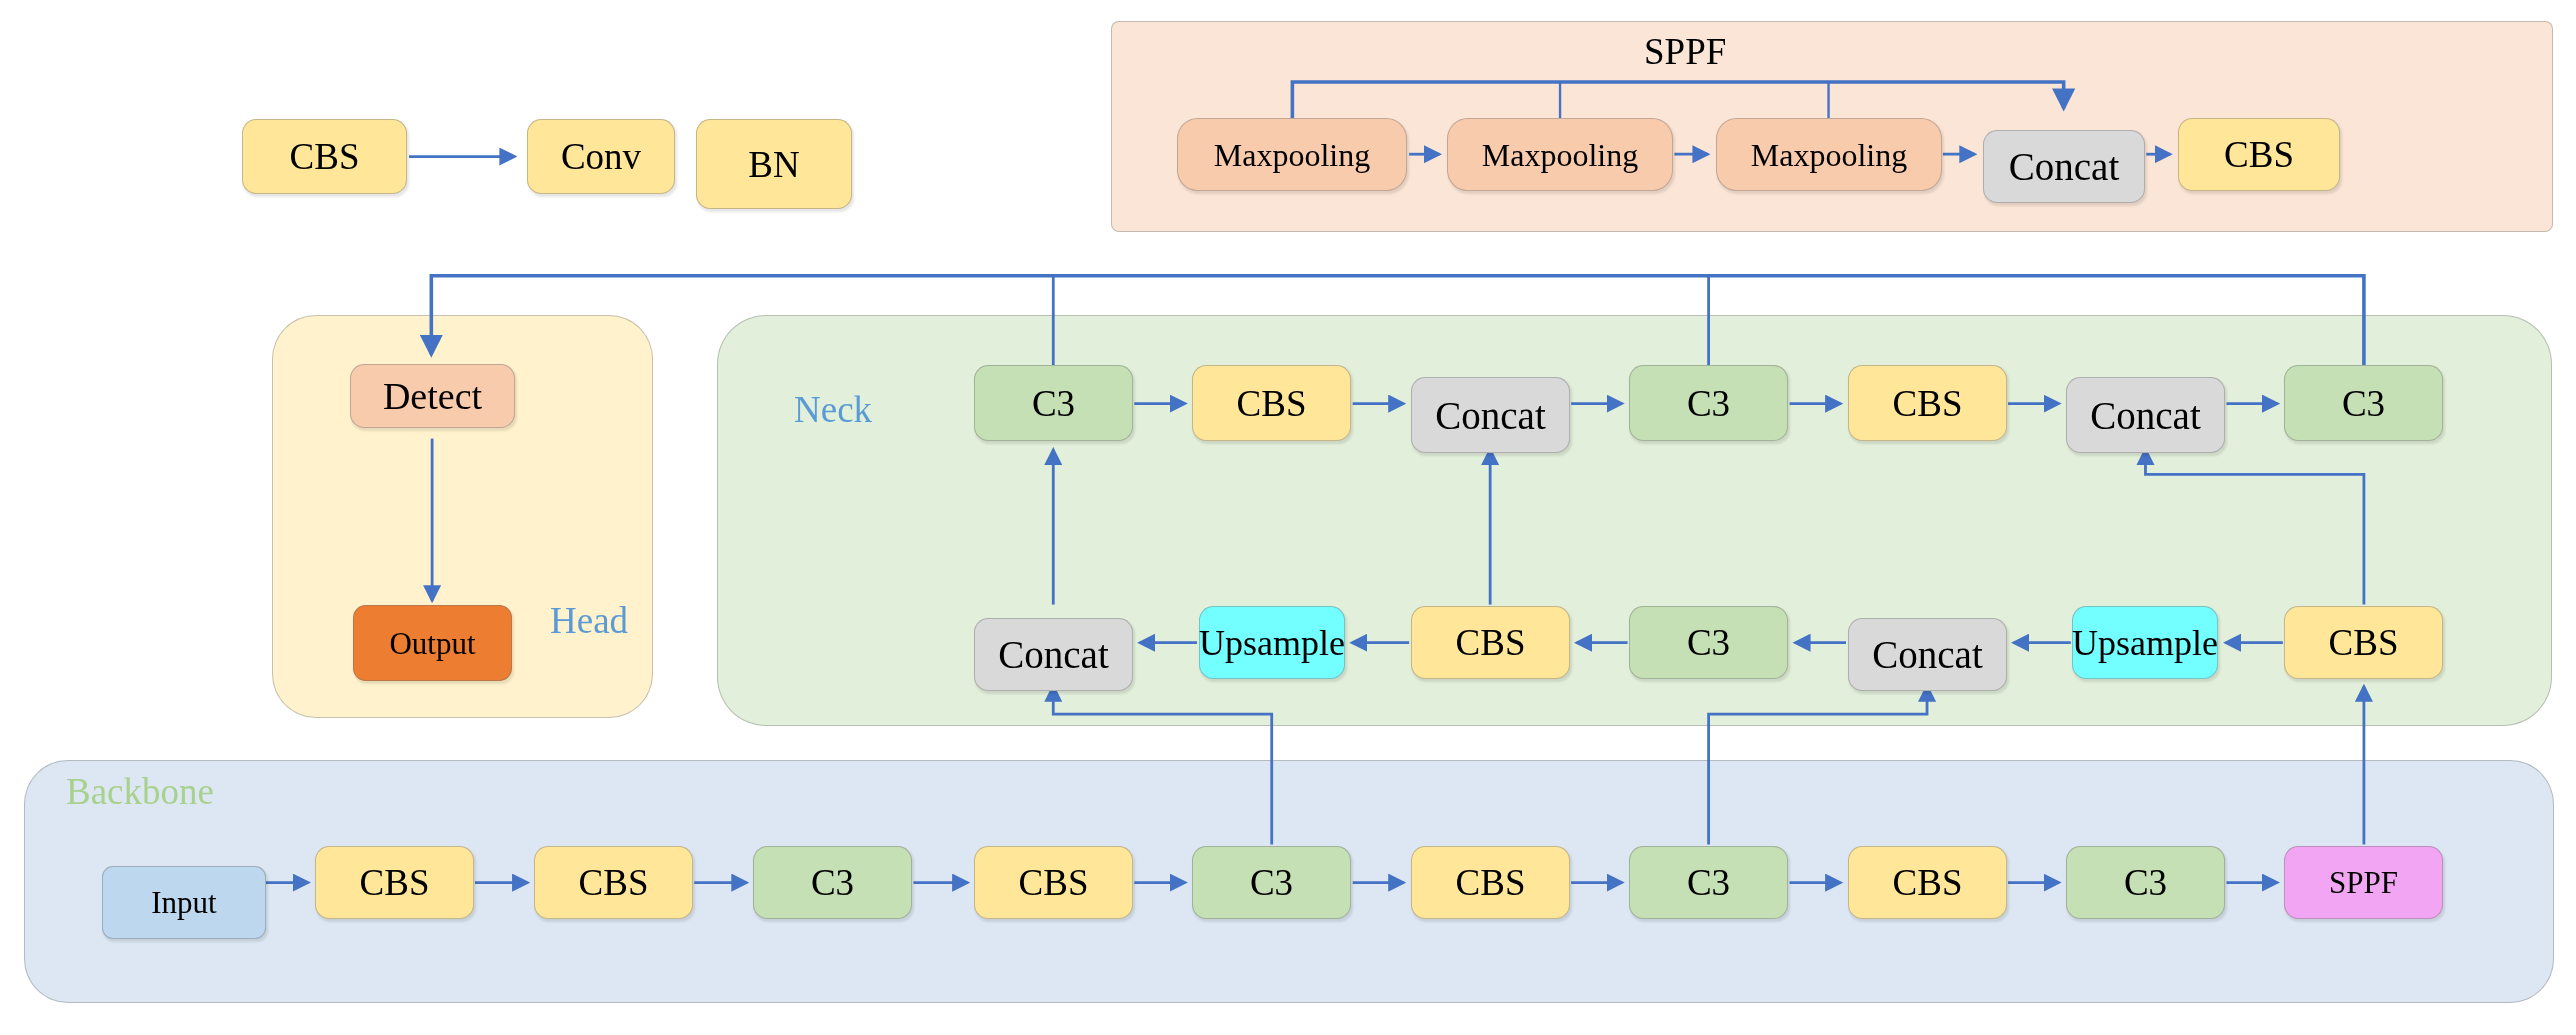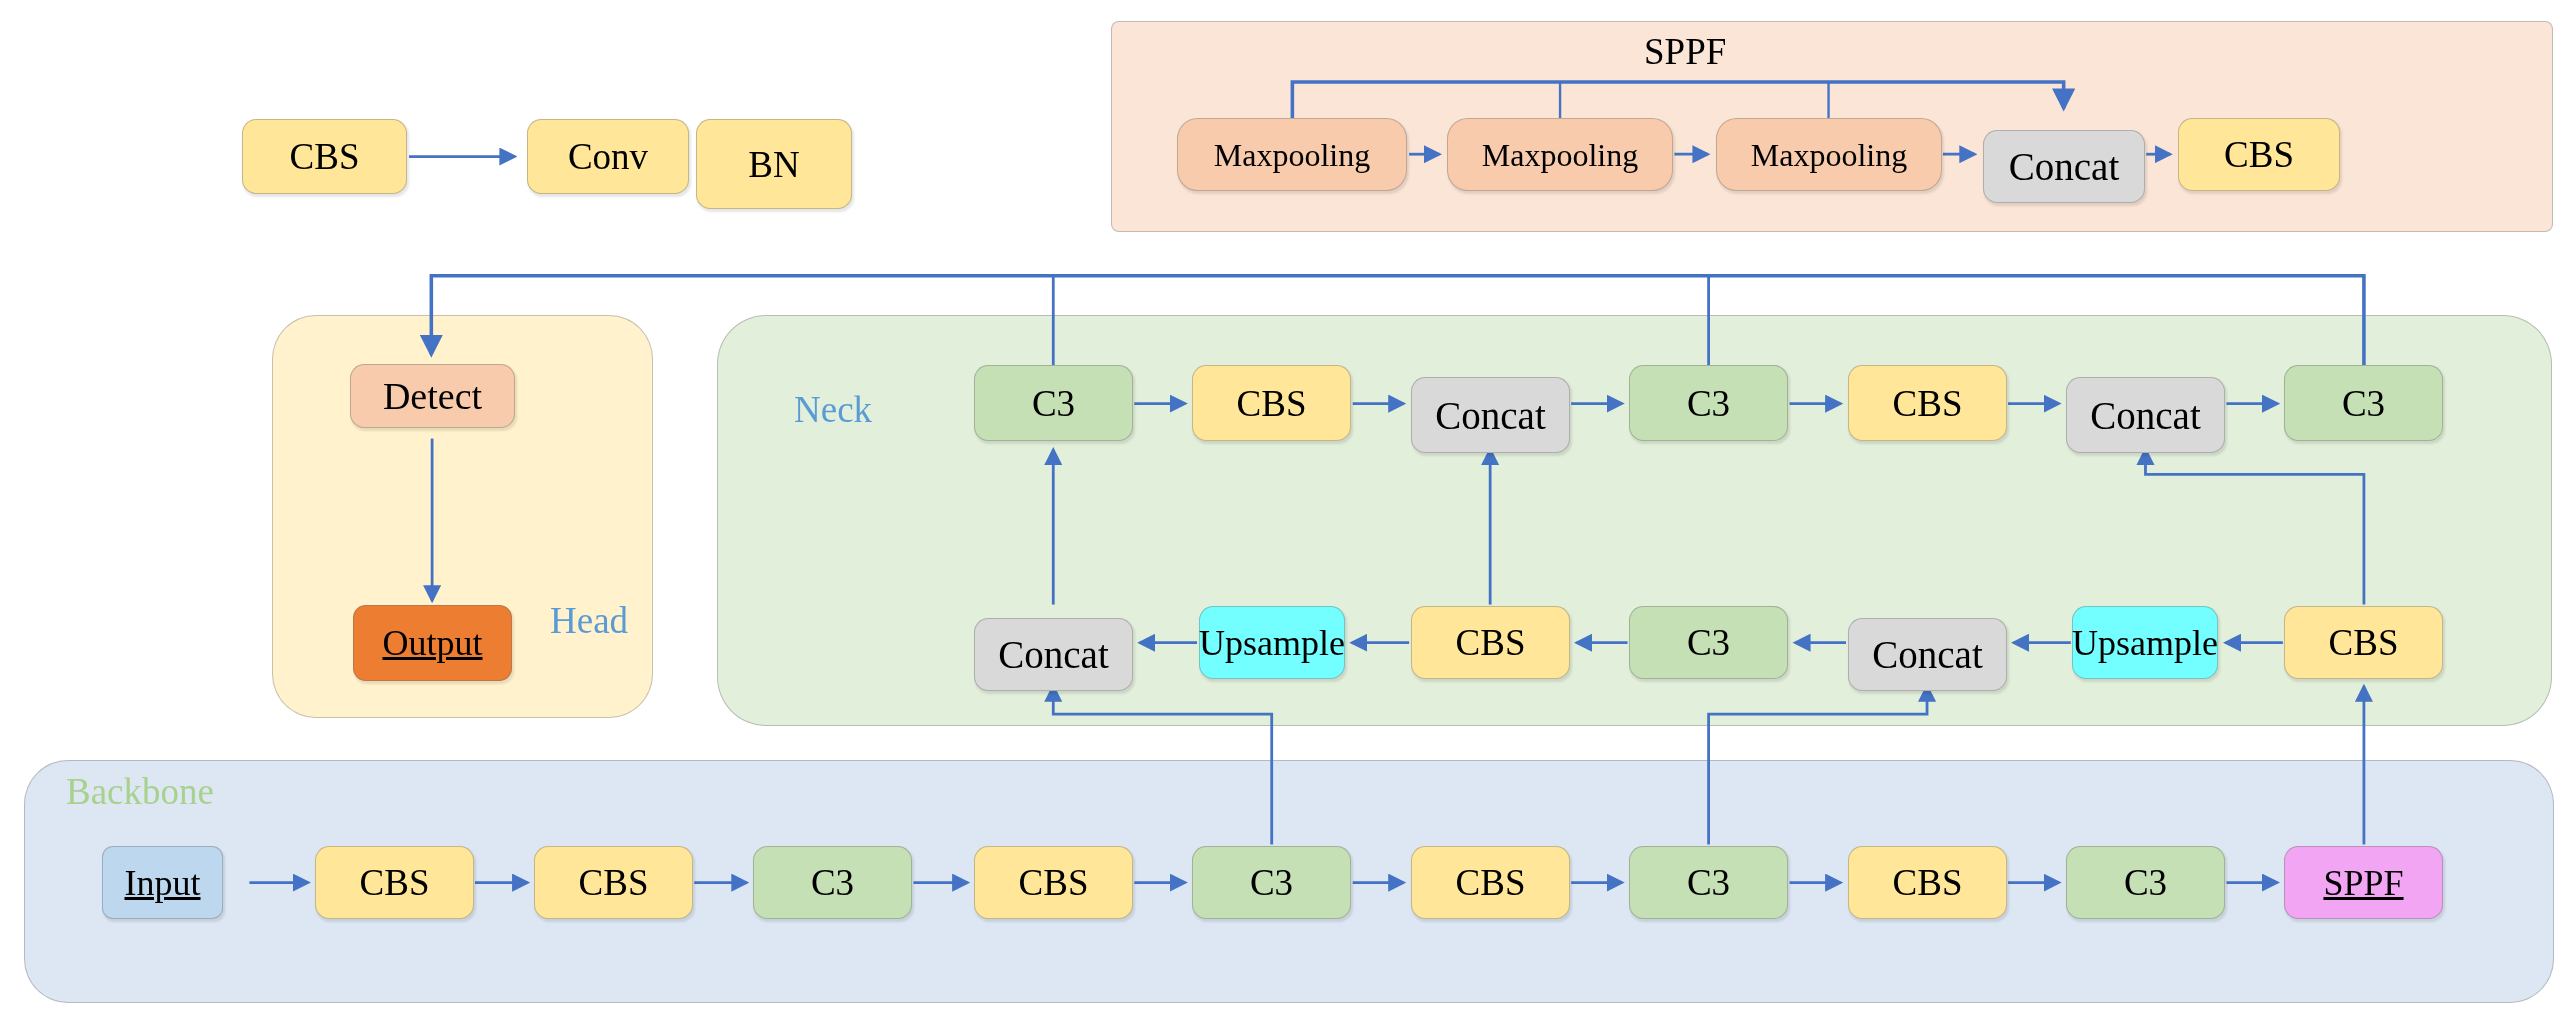--- a/index.html
+++ b/index.html
@@ -21,21 +21,21 @@
         border:1.6px solid rgba(110,110,110,0.40);border-radius:14.3px;font-size:37px;line-height:1;
         box-shadow:1.6px 2.4px 2.4px rgba(0,0,0,0.10);z-index:3;}
   .yellow{background:var(--cbs-yellow);}
   .green{background:var(--c3-green);}
   .gray{background:var(--concat-gray);}
   .cyan{background:var(--upsample-cyan);}
   .pink{background:var(--sppf-pink);}
   .salmon{background:var(--maxpool-salmon);border-radius:20.7px;}
   .orange{background:var(--output-orange);}
   .blue{background:var(--input-blue);border-radius:11px;}
-  .f40{font-size:32px;} .f38{font-size:39px;margin-top:12px;} .f36{font-size:36px;} .f44{font-size:36px;text-decoration:underline;} .f48{font-size:38px;}
+  .f40{font-size:32px;} .f38{font-size:39px;margin-top:12px;} .f36{font-size:36px;} .f44{font-size:31px;} .f48{font-size:38px;}
   .plabel{position:absolute;font-size:37px;z-index:3;}
   .lbl-blue{color:var(--label-blue);}
   .lbl-green{color:var(--label-green);}
   .lbl-black{color:#000;}
   #wires{position:absolute;left:0;top:0;width:2576px;height:1036px;z-index:2;}
   #wires .ln{stroke:var(--arrow);fill:none;}
   #wires marker path{fill:var(--arrow);}
 </style>
 </head>
 <body>
@@ -99,21 +99,21 @@
     <line class="ln" x1="1150" y1="1111" x2="1218" y2="1111" stroke-width="3.5" marker-end="url(#ah)"></line>
     <line class="ln" x1="1428" y1="1111" x2="1492" y2="1111" stroke-width="3.5" marker-end="url(#ah)"></line>
     <line class="ln" x1="1703" y1="1111" x2="1767" y2="1111" stroke-width="3.5" marker-end="url(#ah)"></line>
     <line class="ln" x1="1978" y1="1111" x2="2042" y2="1111" stroke-width="3.5" marker-end="url(#ah)"></line>
     <line class="ln" x1="2253" y1="1111" x2="2317" y2="1111" stroke-width="3.5" marker-end="url(#ah)"></line>
     <line class="ln" x1="2528" y1="1111" x2="2592" y2="1111" stroke-width="3.5" marker-end="url(#ah)"></line>
     <line class="ln" x1="2803" y1="1111" x2="2867" y2="1111" stroke-width="3.5" marker-end="url(#ah)"></line>
   </svg>
 
   <div class="nbox yellow" style="left:242px;top:119px;width:165px;height:75px;">CBS</div>
-  <div class="nbox yellow" style="left:527px;top:119px;width:162px;height:75px;">Conv</div>
+  <div class="nbox yellow" style="left:527px;top:119px;width:148px;height:75px;">Conv</div>
   <div class="nbox yellow" style="left:696px;top:119px;width:156px;height:90px;">BN</div>
 
   <div class="plabel lbl-black" style="left:1644px;top:30px;">SPPF</div>
   <div class="nbox salmon f40" style="left:1177px;top:118px;width:230px;height:73px;">Maxpooling</div>
   <div class="nbox salmon f40" style="left:1447px;top:118px;width:226px;height:73px;">Maxpooling</div>
   <div class="nbox salmon f40" style="left:1716px;top:118px;width:226px;height:73px;">Maxpooling</div>
   <div class="nbox gray f38" style="left:1983px;top:118px;width:162px;height:73px;">Concat</div>
   <div class="nbox yellow" style="left:2178px;top:118px;width:162px;height:73px;">CBS</div>
 
   <div class="nbox salmon f48" style="left:350px;top:364px;width:165px;height:64px;border-radius:14.3px;">Detect</div>
@@ -132,21 +132,21 @@
 
   <div class="nbox gray f38" style="left:974px;top:606px;width:159px;height:73px;">Concat</div>
   <div class="nbox cyan f36" style="left:1199px;top:606px;width:146px;height:73px;">Upsample</div>
   <div class="nbox yellow" style="left:1411px;top:606px;width:159px;height:73px;">CBS</div>
   <div class="nbox green" style="left:1629px;top:606px;width:159px;height:73px;">C3</div>
   <div class="nbox gray f38" style="left:1848px;top:606px;width:159px;height:73px;">Concat</div>
   <div class="nbox cyan f36" style="left:2072px;top:606px;width:146px;height:73px;">Upsample</div>
   <div class="nbox yellow" style="left:2284px;top:606px;width:159px;height:73px;">CBS</div>
 
   <div class="plabel lbl-green" style="left:66px;top:770px;">Backbone</div>
-  <div class="nbox blue f44" style="left:102px;top:846px;width:121px;height:73px;">Input</div>
+  <div class="nbox blue f44" style="left:102px;top:866px;width:164px;height:73px;">Input</div>
   <div class="nbox yellow" style="left:315px;top:846px;width:159px;height:73px;">CBS</div>
   <div class="nbox yellow" style="left:534px;top:846px;width:159px;height:73px;">CBS</div>
   <div class="nbox green" style="left:753px;top:846px;width:159px;height:73px;">C3</div>
   <div class="nbox yellow" style="left:974px;top:846px;width:159px;height:73px;">CBS</div>
   <div class="nbox green" style="left:1192px;top:846px;width:159px;height:73px;">C3</div>
   <div class="nbox yellow" style="left:1411px;top:846px;width:159px;height:73px;">CBS</div>
   <div class="nbox green" style="left:1629px;top:846px;width:159px;height:73px;">C3</div>
   <div class="nbox yellow" style="left:1848px;top:846px;width:159px;height:73px;">CBS</div>
   <div class="nbox green" style="left:2066px;top:846px;width:159px;height:73px;">C3</div>
   <div class="nbox pink f44" style="left:2284px;top:846px;width:159px;height:73px;">SPPF</div>

